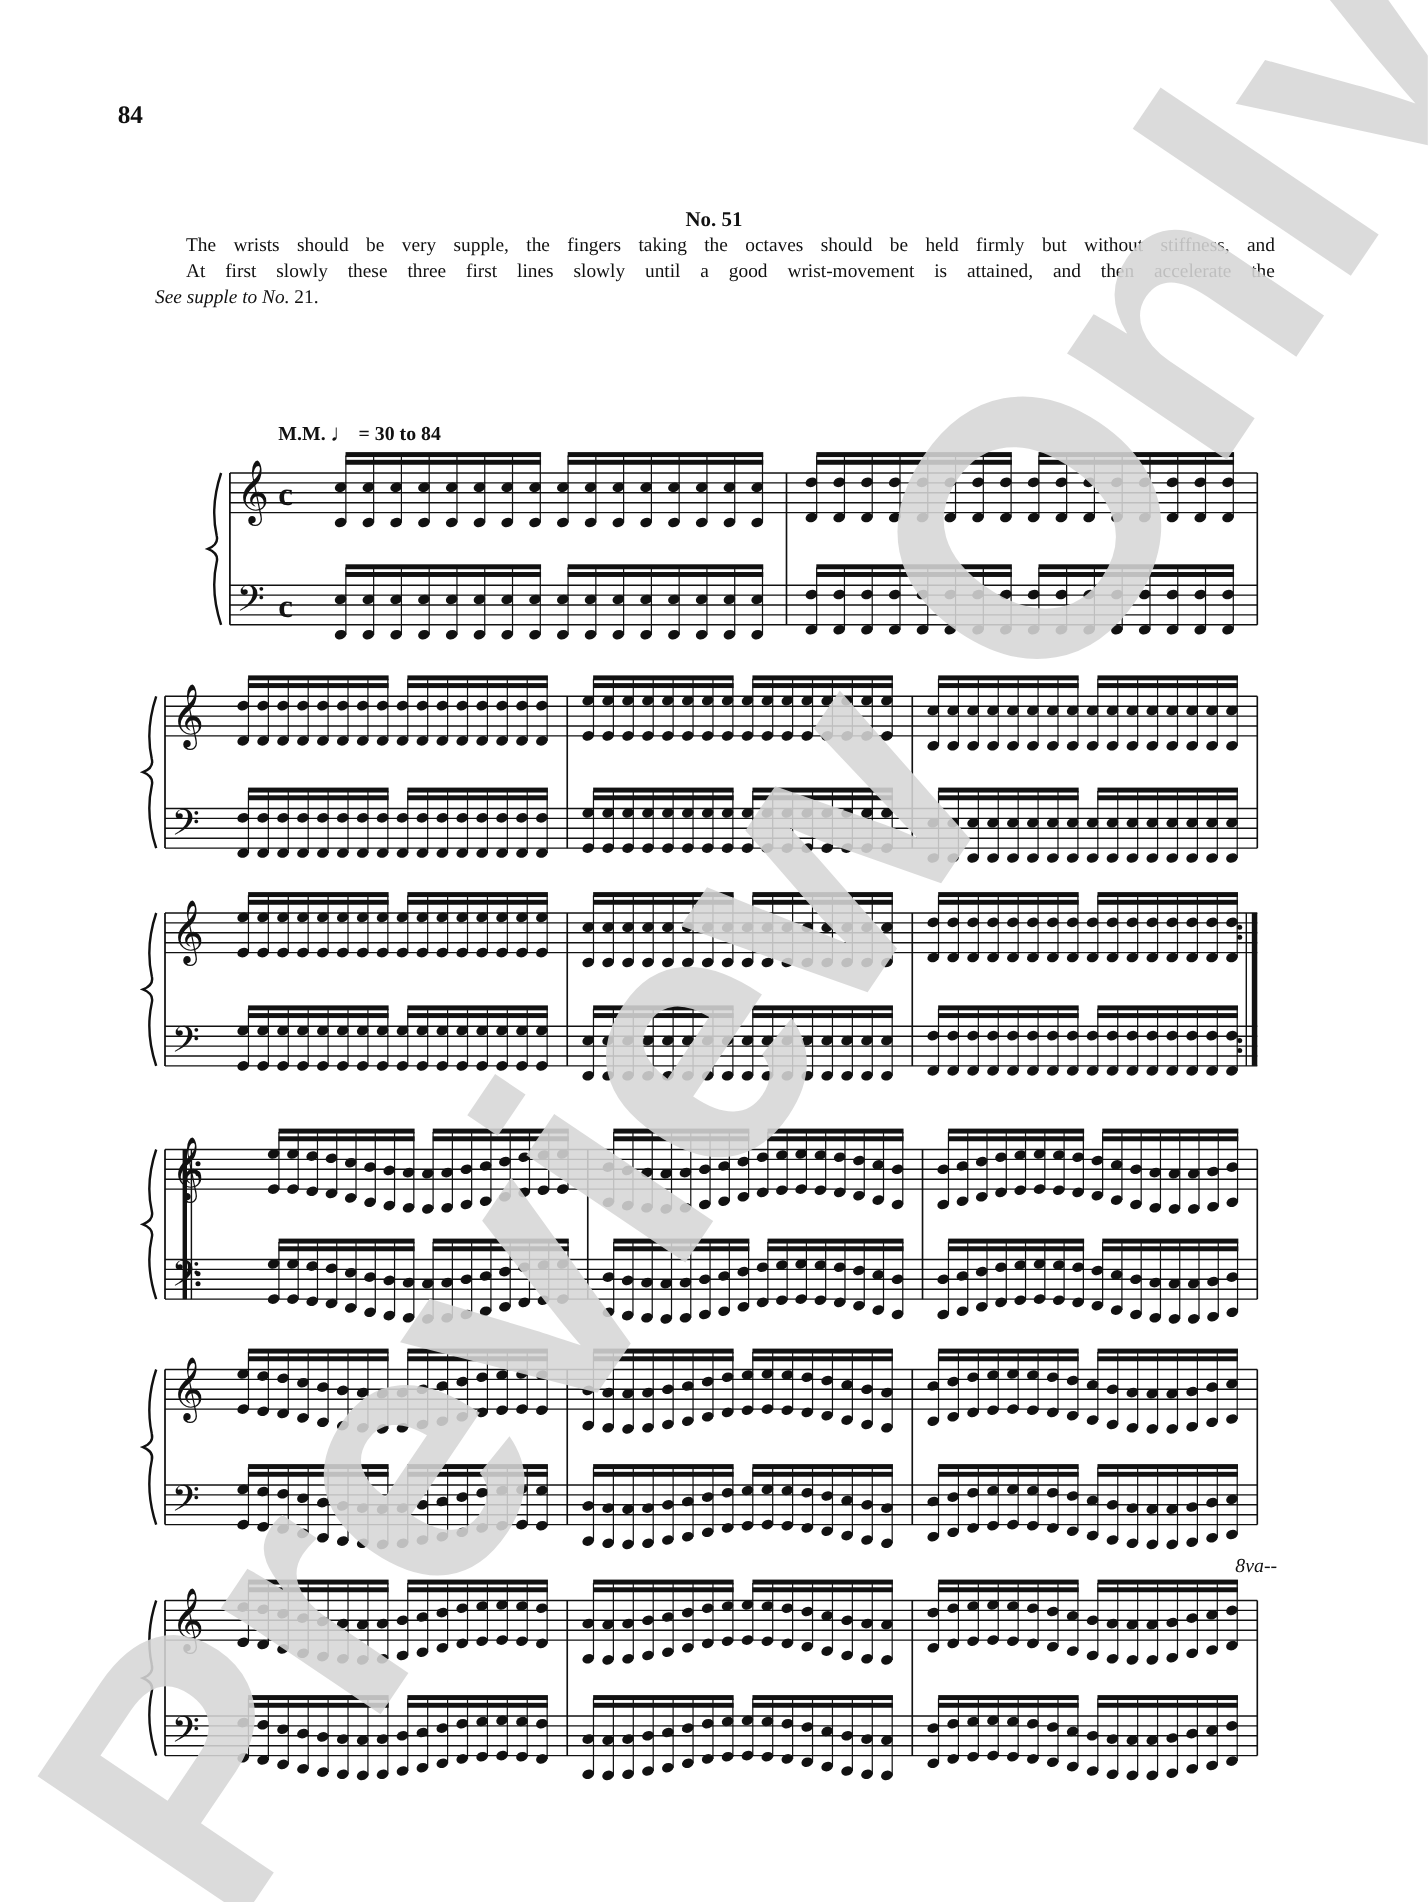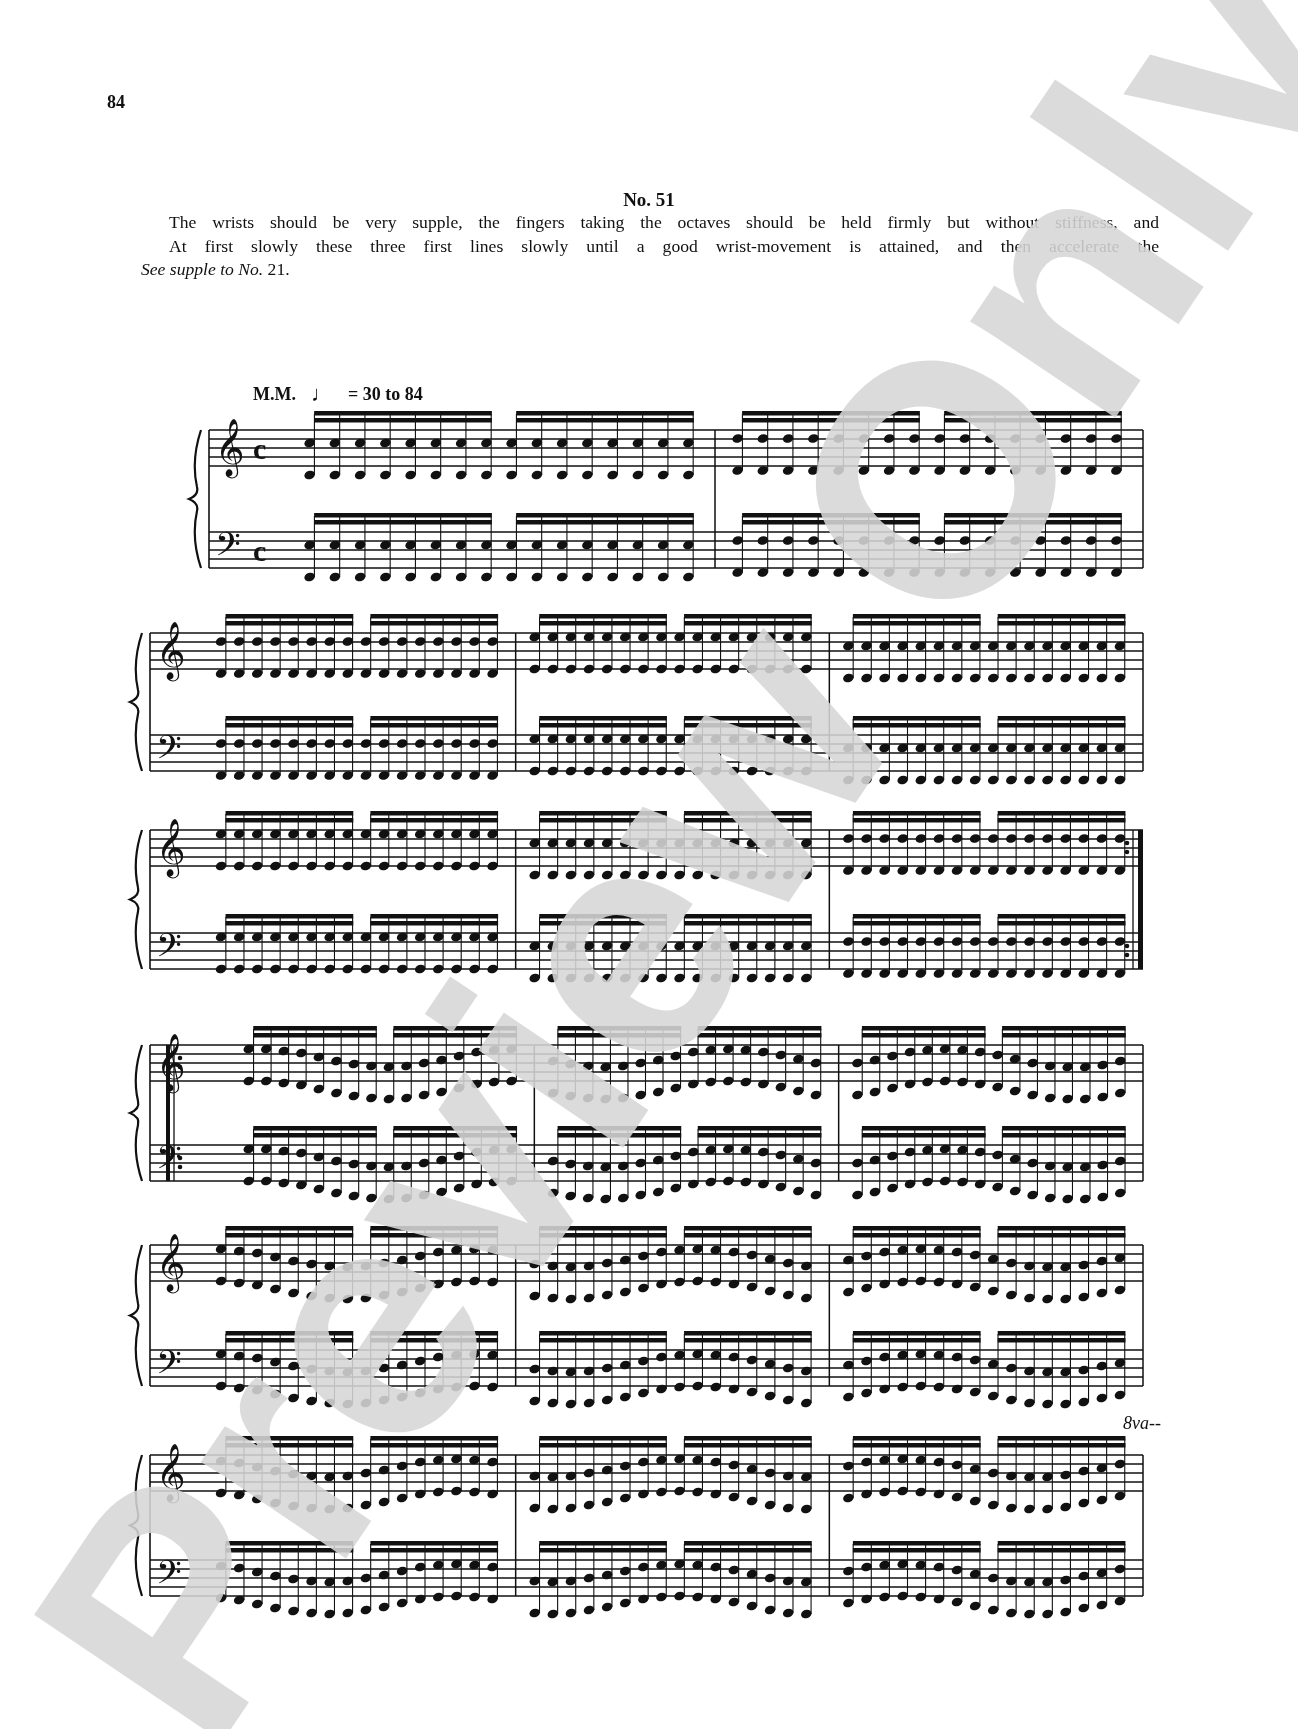--- a/index.html
+++ b/index.html
@@ -1,27 +1,27 @@
 <!DOCTYPE html>
 <html><head>
 <meta charset="utf-8">
 <style>
   html, body { margin:0; padding:0; background:#ffffff; }
   body { width:1298px; height:1729px; position:relative; overflow:hidden;
          font-family:"Liberation Serif","DejaVu Serif",serif; color:#111; }
-  .page-number { position:absolute; left:107px; top:92px; font-size:18px; font-weight:bold; }
+  .page-number { position:absolute; left:107px; top:92px; font-size:23px; font-weight:bold; }
   .piece-title { position:absolute; left:0; width:1298px; top:189px; text-align:center;
                  font-size:19px; font-weight:bold; }
   .instructions { position:absolute; left:141px; top:211px; width:1018px; font-size:17.6px; line-height:23.5px; }
   .instructions p { margin:0; text-align:justify; text-align-last:justify; }
   .instructions p.indent { text-indent:28px; }
   .instructions p.last { text-align-last:left; }
   .see-remarks { font-style:italic; }
   .see-remarks .num { font-style:normal; }
-  .tempo { position:absolute; left:253px; top:383px; font-size:18px; font-weight:bold; display:flex; align-items:center; gap:15px; }
+  .tempo { position:absolute; left:253px; top:383px; font-size:18px; font-weight:bold; display:flex; align-items:center; gap:4px; }
   .tempo .note-glyph { font-size:22px; line-height:1; }
   svg.score { position:absolute; left:0; top:0; }
   .watermark { position:absolute; left:0; top:0; pointer-events:none; }
 </style>
 </head>
 <body>
 
 <div class="page-number">84</div>
 <div class="piece-title">No. 51</div>
 

